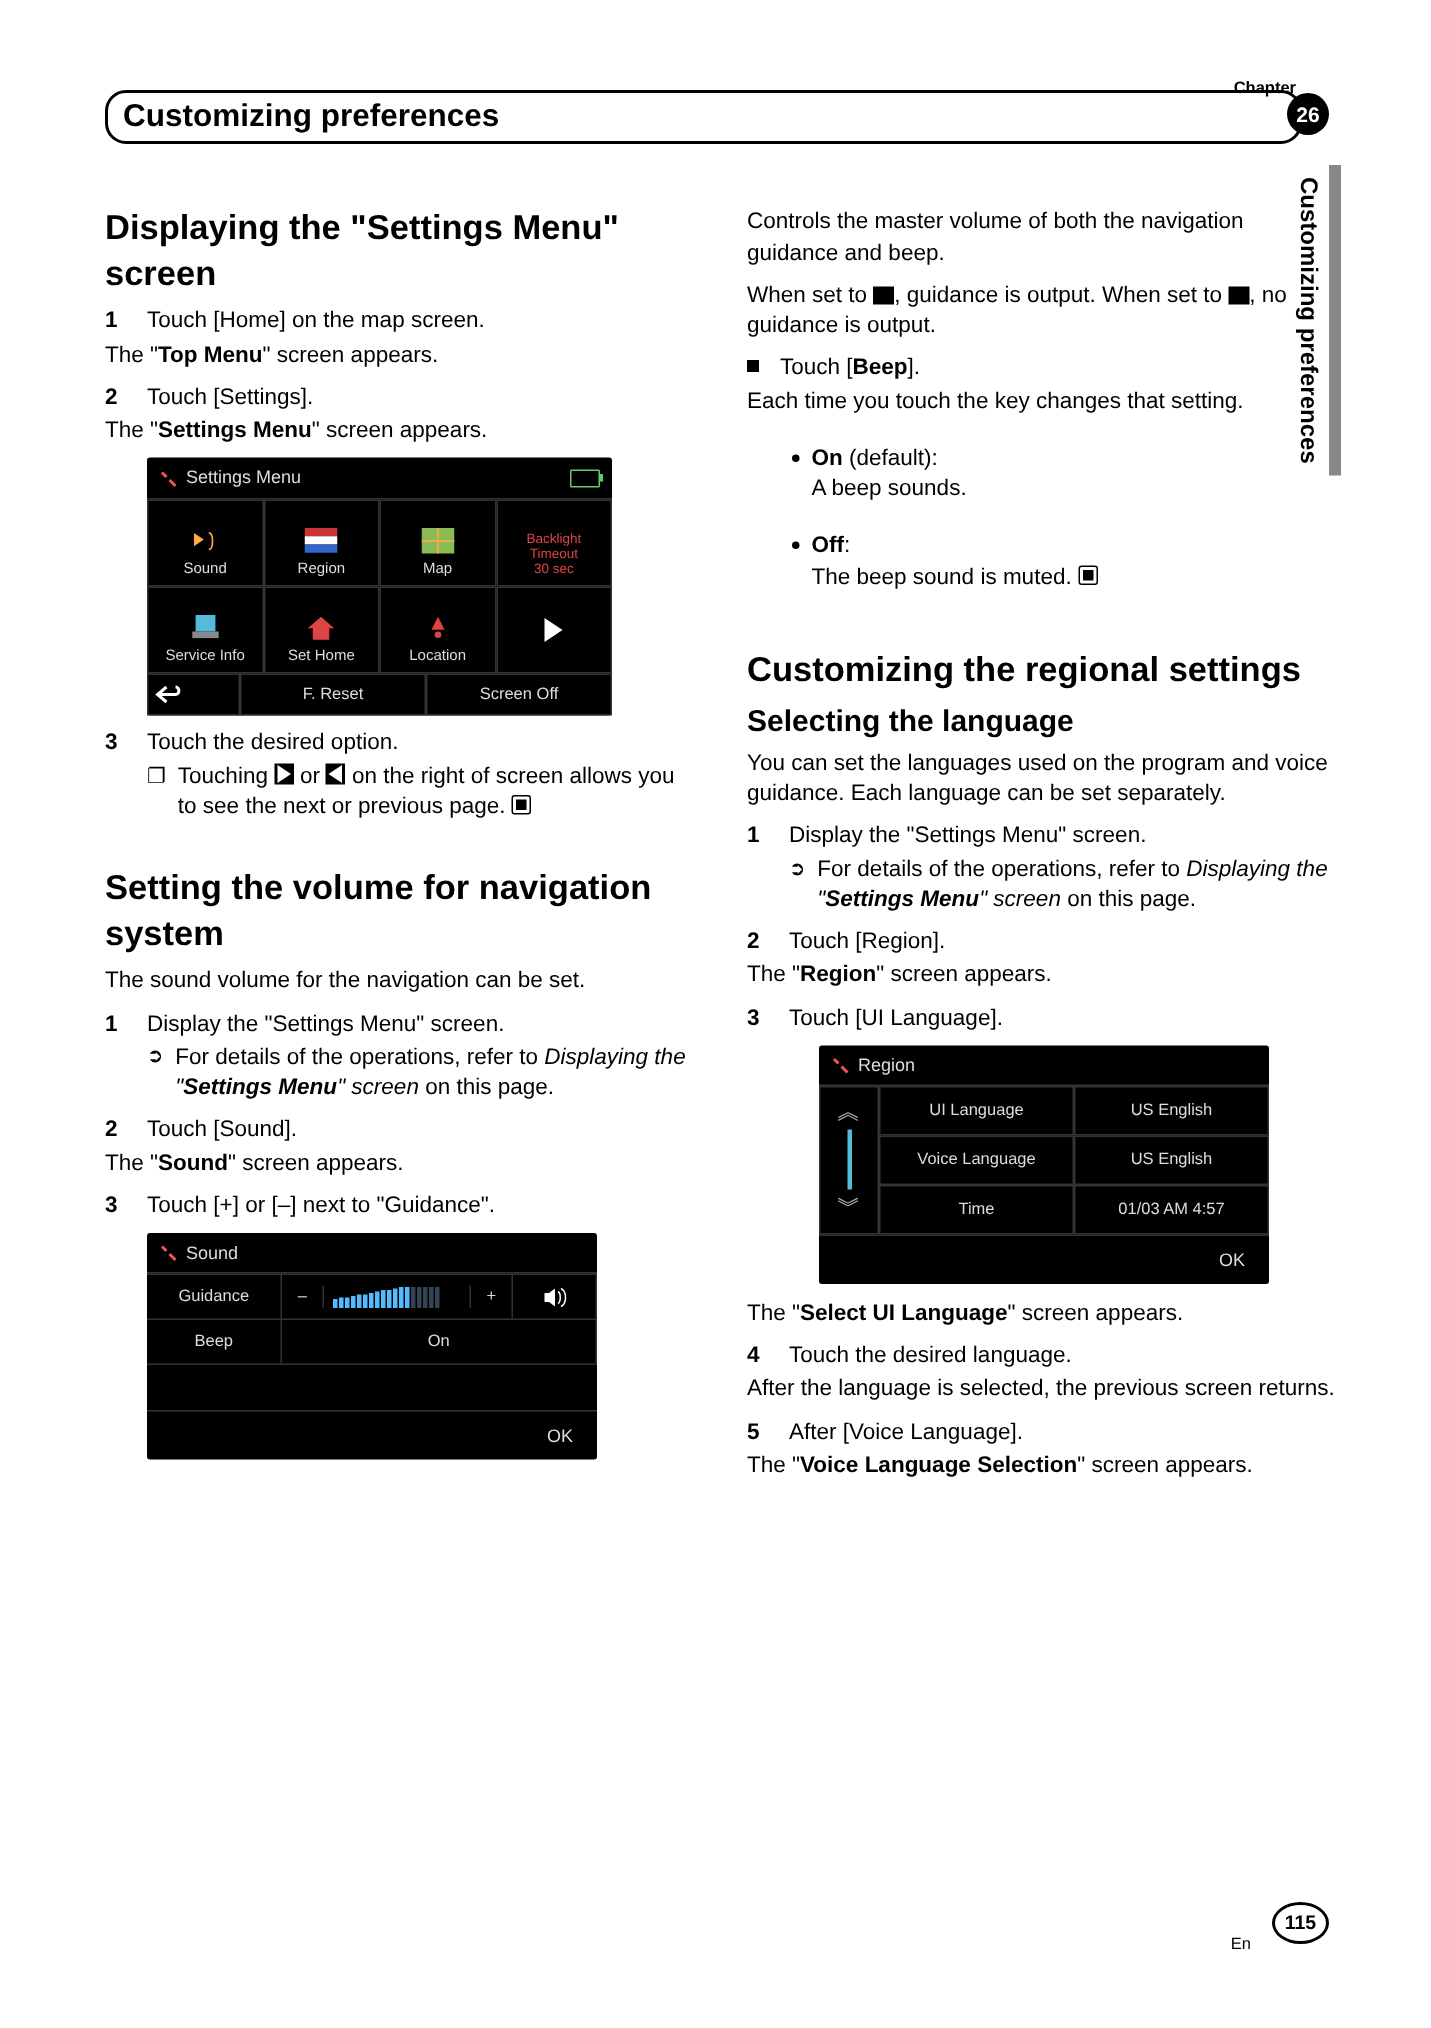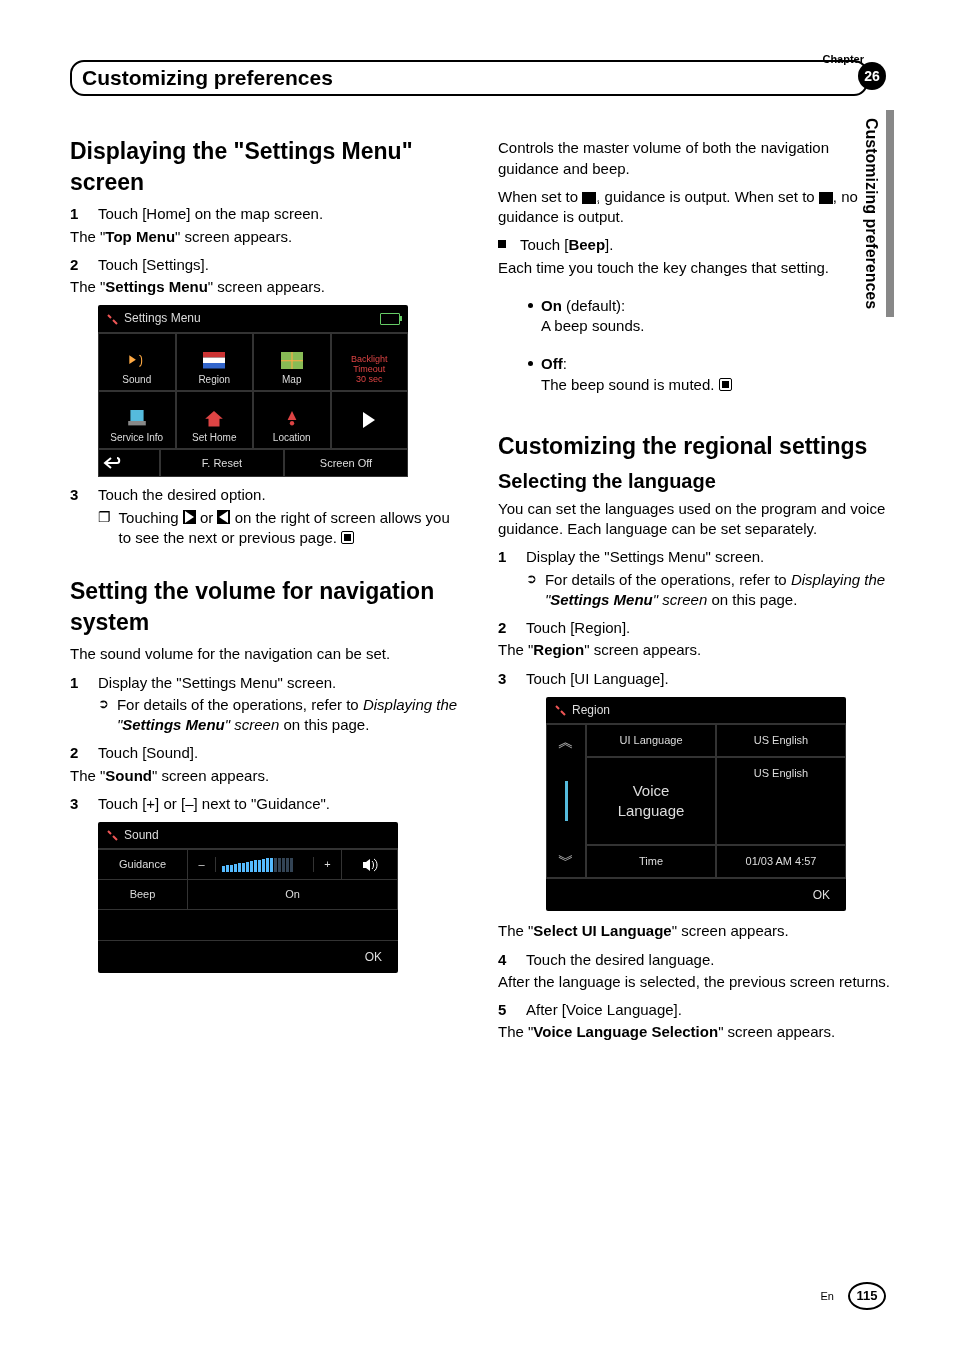--- a/index.html
+++ b/index.html
@@ -47,21 +47,21 @@
 .bars{display:flex;gap:1px;height:14px;align-items:flex-end;width:100%}
 .bars span{width:3px;background:#5bf}
 .bars .dim{background:#345}
 .ok-row{text-align:right;padding:8px 16px;font-size:12px;border-top:1px solid #333}
 .ss3{width:300px;margin-left:48px}
 .chev{font-size:16px;color:#aaa}
 .sq-bullet{display:inline-block;width:8px;height:8px;background:#000;margin-right:8px;margin-top:5px}
 .bullet-row{display:flex;gap:8px;margin-left:30px;margin-top:18px}
 .dot{min-width:5px;height:5px;background:#000;border-radius:50%;margin-top:7px}
 .footer-lang{position:absolute;bottom:48px;right:120px;font-size:11px;font-weight:normal}
-.footer-page{position:absolute;bottom:42px;right:68px;border:2px solid #000;border-radius:50%;width:34px;height:24px;display:flex;align-items:center;justify-content:center;font-weight:bold;font-size:13px}
+.footer-page{position:absolute;bottom:56px;right:68px;border:2px solid #000;border-radius:50%;width:34px;height:24px;display:flex;align-items:center;justify-content:center;font-weight:bold;font-size:13px}
 .italic{font-style:italic}
 .spk-icon{display:inline-block;width:14px;height:12px;background:#000;position:relative;vertical-align:middle}
 .spk-icon.on:after{content:")";position:absolute;right:-5px;top:-2px;color:#fff;font-size:10px}
 svg{display:block}
 </style>
 </head>
 <body>
 
 <div class="page">
 <div class="chapter-label">Chapter</div>
@@ -307,21 +307,21 @@
             </div>
           </div>
   <div style="display:grid;grid-template-columns:40px 1fr 1fr">
    <div style="grid-row:span 3;border:1px solid #333;display:flex;flex-direction:column;justify-content:space-between;align-items:center;padding:6px 0">
     <span class="chev">︽</span>
     <span style="width:3px;height:40px;background:#5bd"></span>
     <span class="chev">︾</span>
    </div>
    <div style="border:1px solid #333;padding:8px;text-align:center;font-size:11px">UI Language</div>
    <div style="border:1px solid #333;padding:8px;text-align:center;font-size:11px">US English</div>
-   <div style="border:1px solid #333;padding:23px;text-align:center;font-size:15px">Voice Language</div>
+   <div style="border:1px solid #333;padding:8px;text-align:center;font-size:11px">Voice Language</div>
    <div style="border:1px solid #333;padding:8px;text-align:center;font-size:11px">US English</div>
    <div style="border:1px solid #333;padding:8px;text-align:center;font-size:11px">Time</div>
    <div style="border:1px solid #333;padding:8px;text-align:center;font-size:11px">01/03 AM 4:57</div>
   </div>
   <div class="ok-row">OK</div>
  </div>
 
  <div class="body-text" style="margin-top:10px"><span>The "</span><b>Select UI Language</b><span>" screen appears.</span></div>
  <div class="step">
           <div class="step-num">4</div>

